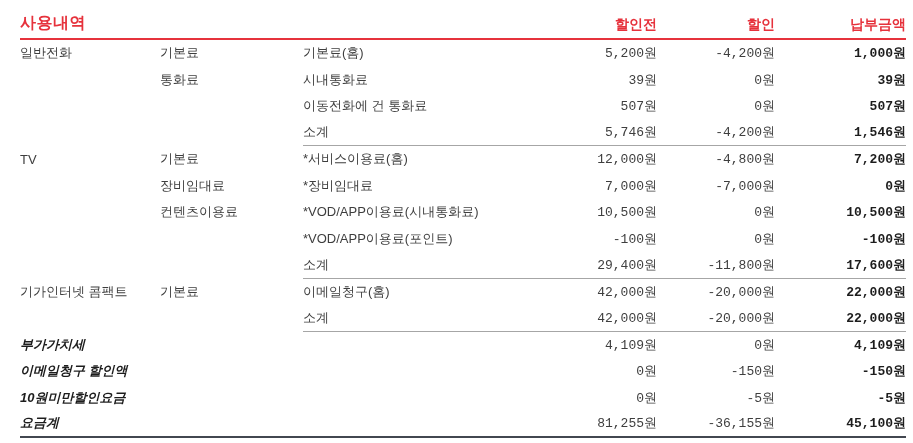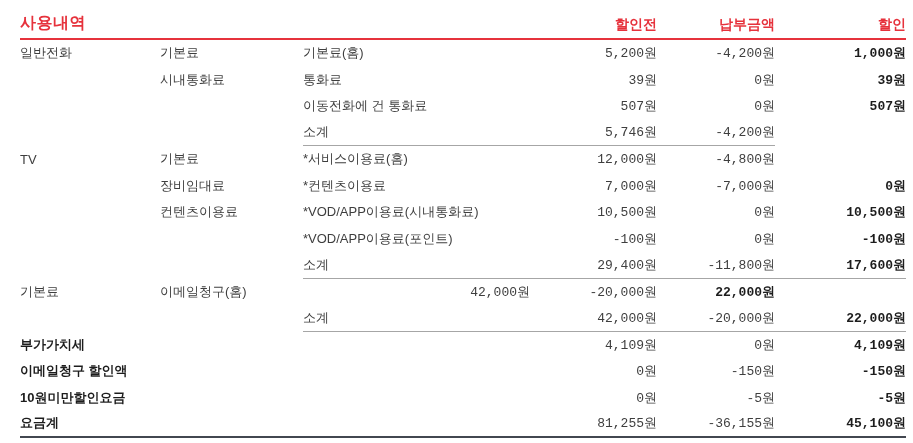--- a/index.html
+++ b/index.html
@@ -48,87 +48,89 @@
   .cell {
     display: flex;
     align-items: center;
     height: 100%;
     font-size: 13px;
     color: var(--text, #3e3e3e);
     white-space: nowrap;
   }
   .cell.num { justify-content: flex-end; font-family: Liberation Mono, monospace; }
   .cell.payment { font-weight: bold; color: var(--text-strong, #1d1d1d); }
-  .row.bold-row .cell.category { font-weight: bold; color: var(--text-strong, #1d1d1d); }
+  .row.bold-row .cell.category { font-weight: bold; color: var(--text-strong, #1d1d1d); font-style: italic; }
   
   .row.subtotal .cell.detail,
   .row.subtotal .cell.before,
   .row.subtotal .cell.discount,
   .row.subtotal .cell.payment {
     border-bottom: 1px solid var(--divider, #a6a6a6);
   }
   
   .row.total { border-bottom: 2px solid var(--total-line, #424750); }
 </style>
 </head>
 <body>
 
 <div class="page">
   <div class="bill">
 
     <div class="grid-row header-row">
       <div class="title">사용내역</div>
       <div class="col-head">할인전</div>
+      <div class="col-head">할인</div>
       <div class="col-head">납부금액</div>
-      <div class="col-head">할인</div>
     </div>
 
     <div>
         <div class="grid-row row">
     <div class="cell category">일반전화</div>
     <div class="cell fee-type">기본료</div>
     <div class="cell detail">기본료(홈)</div>
     <div class="cell num before">5,200원</div>
     <div class="cell num discount">-4,200원</div>
     <div class="cell num payment">1,000원</div>
   </div>
         <div class="grid-row row">
     <div class="cell category"></div>
+    <div class="cell fee-type">통화료</div>
     <div class="cell detail">시내통화료</div>
-    <div class="cell fee-type">통화료</div>
     <div class="cell num before">39원</div>
     <div class="cell num discount">0원</div>
     <div class="cell num payment">39원</div>
   </div>
         <div class="grid-row row">
     <div class="cell category"></div>
     <div class="cell fee-type"></div>
     <div class="cell detail">이동전화에 건 통화료</div>
     <div class="cell num before">507원</div>
     <div class="cell num discount">0원</div>
     <div class="cell num payment">507원</div>
   </div>
         <div class="grid-row row subtotal">
     <div class="cell category"></div>
     <div class="cell fee-type"></div>
     <div class="cell detail">소계</div>
     <div class="cell num before">5,746원</div>
     <div class="cell num discount">-4,200원</div>
+    <div class="cell num payment">1,546원</div>
   </div>
         <div class="grid-row row">
     <div class="cell category">TV</div>
     <div class="cell fee-type">기본료</div>
     <div class="cell detail">*서비스이용료(홈)</div>
     <div class="cell num before">12,000원</div>
     <div class="cell num discount">-4,800원</div>
+    <div class="cell num payment">7,200원</div>
   </div>
         <div class="grid-row row">
     <div class="cell category"></div>
     <div class="cell fee-type">장비임대료</div>
-    <div class="cell detail">*컨텐츠이용료</div>
+    <div class="cell detail">*장비임대료</div>
     <div class="cell num before">7,000원</div>
     <div class="cell num discount">-7,000원</div>
     <div class="cell num payment">0원</div>
   </div>
         <div class="grid-row row">
     <div class="cell category"></div>
     <div class="cell fee-type">컨텐츠이용료</div>
     <div class="cell detail">*VOD/APP이용료(시내통화료)</div>
     <div class="cell num before">10,500원</div>
     <div class="cell num discount">0원</div>
@@ -144,20 +146,21 @@
   </div>
         <div class="grid-row row subtotal">
     <div class="cell category"></div>
     <div class="cell fee-type"></div>
     <div class="cell detail">소계</div>
     <div class="cell num before">29,400원</div>
     <div class="cell num discount">-11,800원</div>
     <div class="cell num payment">17,600원</div>
   </div>
         <div class="grid-row row">
+    <div class="cell category">기가인터넷 콤팩트</div>
     <div class="cell fee-type">기본료</div>
     <div class="cell detail">이메일청구(홈)</div>
     <div class="cell num before">42,000원</div>
     <div class="cell num discount">-20,000원</div>
     <div class="cell num payment">22,000원</div>
   </div>
         <div class="grid-row row subtotal">
     <div class="cell category"></div>
     <div class="cell fee-type"></div>
     <div class="cell detail">소계</div>

